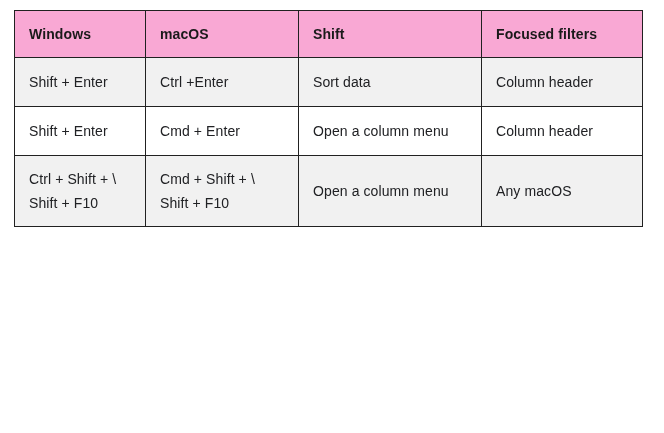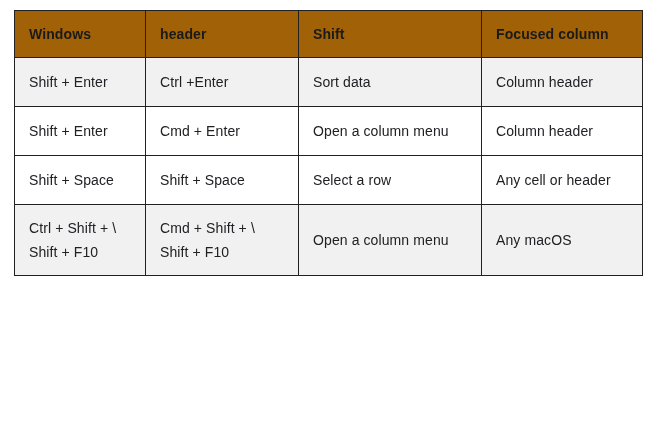--- a/index.html
+++ b/index.html
@@ -32,21 +32,21 @@
     font-size: 14px;
     color: #202124;
     white-space: pre-line;
     line-height: 24px;
     letter-spacing: 0.1px;
   }
   .shortcut-table th {
     height: 46px;
     font-weight: bold;
     color: #1a1a1a;
-    background: #a16207;
+    background: #f9a8d4;
   }
   .shortcut-table td {
     height: 48px;
     background: #ffffff;
     margin-top: 18px;
   }
   .shortcut-table tr.alt td {
     background: #f1f1f1;
   }
   .shortcut-table tr.tall td {
@@ -59,44 +59,38 @@
 <table class="shortcut-table">
   <colgroup>
     <col class="c1">
       <col class="c2">
       <col class="c3">
       <col class="c4">
   </colgroup>
   <thead>
     <tr>
       <th>Windows</th>
-      <th>header</th>
+      <th>macOS</th>
       <th>Shift</th>
-      <th>Focused column</th>
+      <th>Focused filters</th>
     </tr>
   </thead>
   <tbody>
     <tr class="alt">
       <td>Shift + Enter</td>
       <td>Ctrl +Enter</td>
       <td>Sort data</td>
       <td>Column header</td>
     </tr>
     <tr>
       <td>Shift + Enter</td>
       <td>Cmd + Enter</td>
       <td>Open a column menu</td>
       <td>Column header</td>
     </tr>
-    <tr>
-      <td>Shift + Space</td>
-      <td>Shift + Space</td>
-      <td>Select a row</td>
-      <td>Any cell or header</td>
-    </tr>
     <tr class="alt tall">
       <td>Ctrl + Shift + \
 Shift + F10</td>
       <td>Cmd + Shift + \
 Shift + F10</td>
       <td>Open a column menu</td>
       <td>Any macOS</td>
     </tr>
   </tbody>
 </table>

